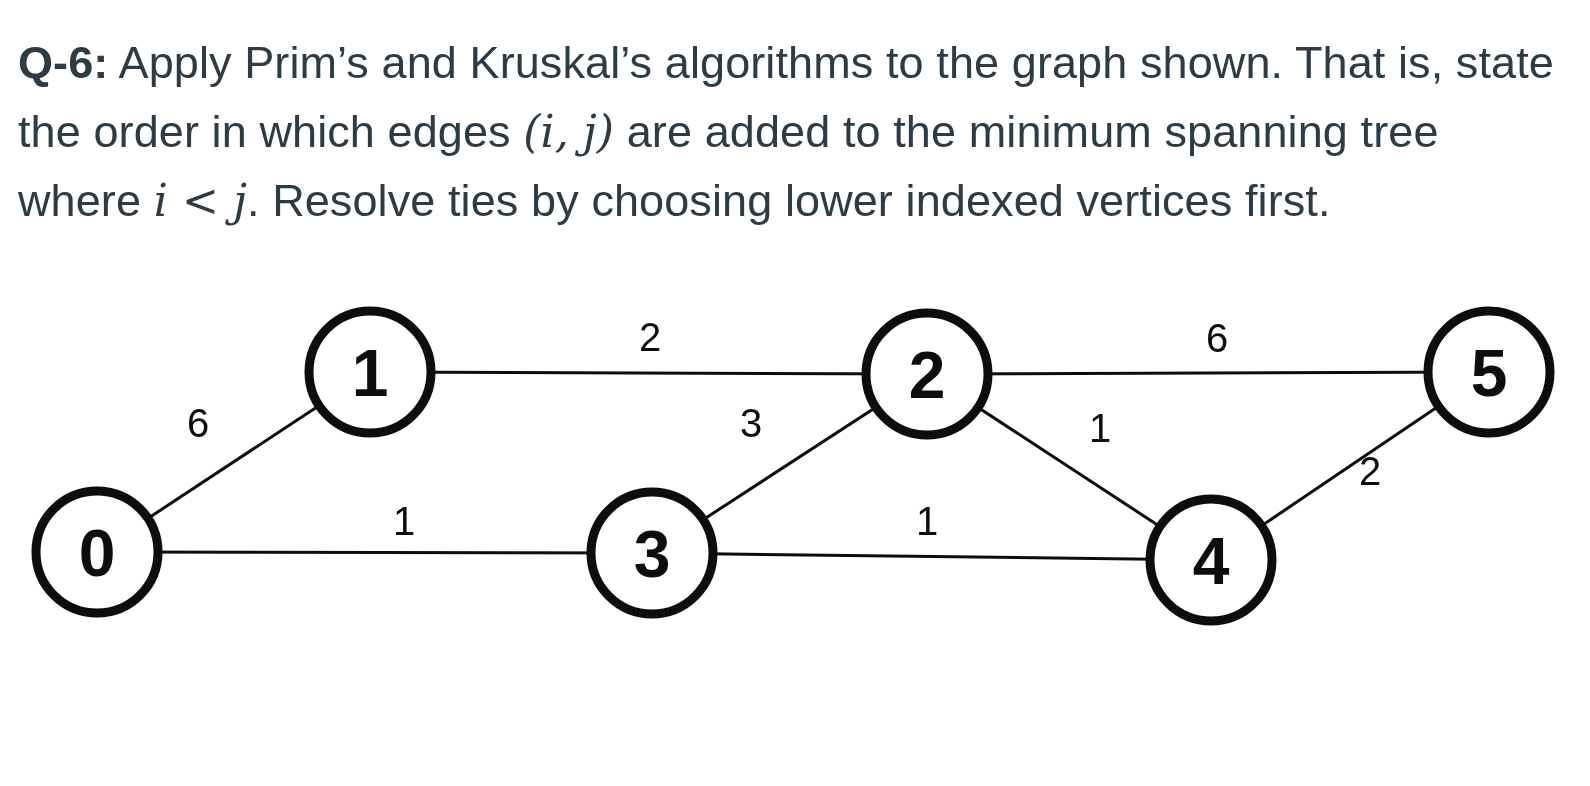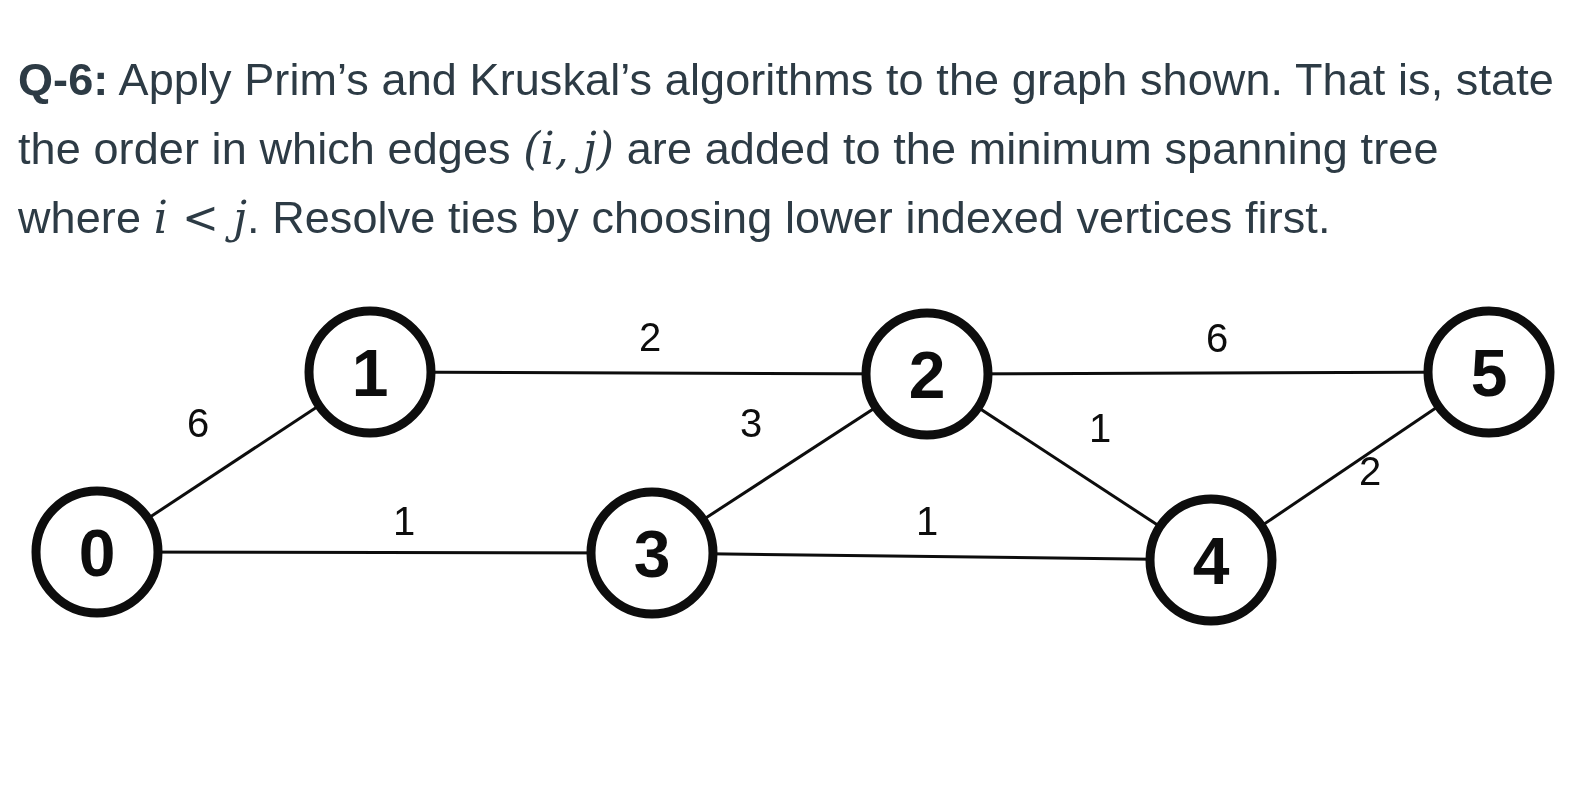--- a/index.html
+++ b/index.html
@@ -10,21 +10,21 @@
   body {
     width: 1590px;
     height: 786px;
     position: relative;
     overflow: hidden;
     font-family: "Liberation Sans", sans-serif;
   }
   .question {
     position: absolute;
     left: 18px;
-    top: 45px;
+    top: 28px;
     width: 1552px;
     font-size: 45px;
     line-height: 69px;
     color: #2d3b45;
     letter-spacing: 0.1px;
   }
   .seg-bold { font-weight: 700; }
   .seg-normal { font-weight: 400; }
   .seg-math {
     font-family: "DejaVu Serif", serif;

